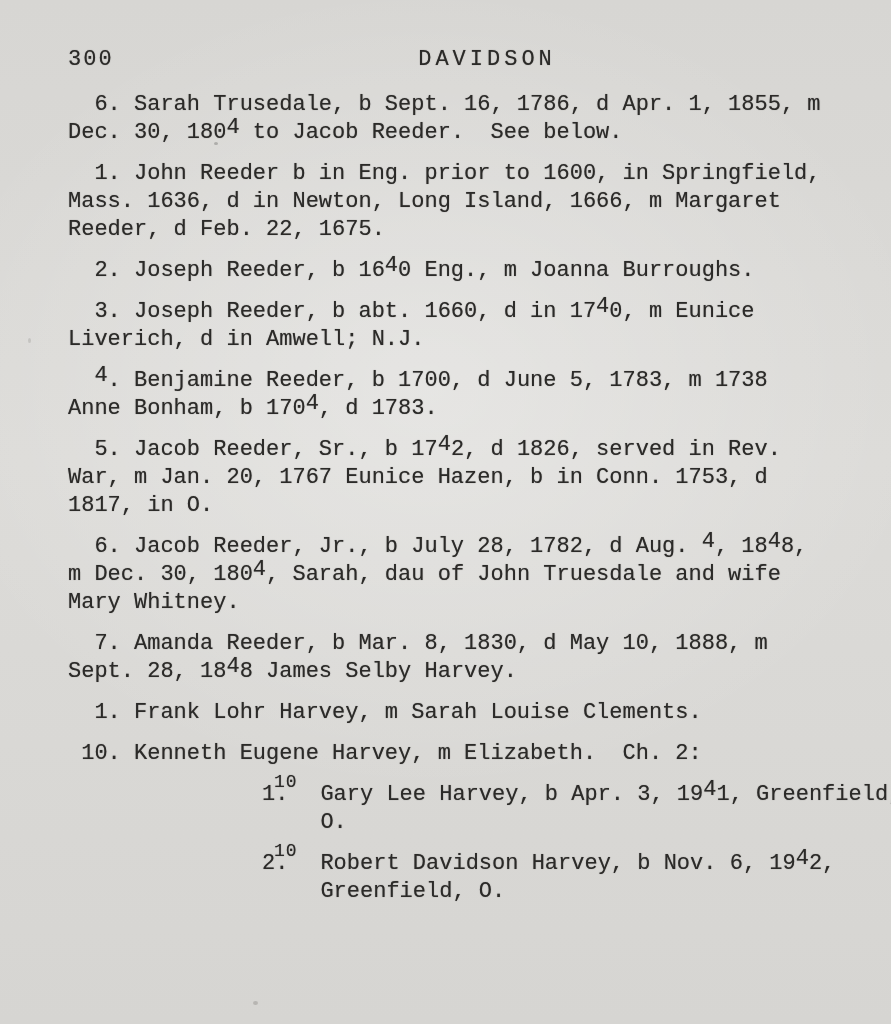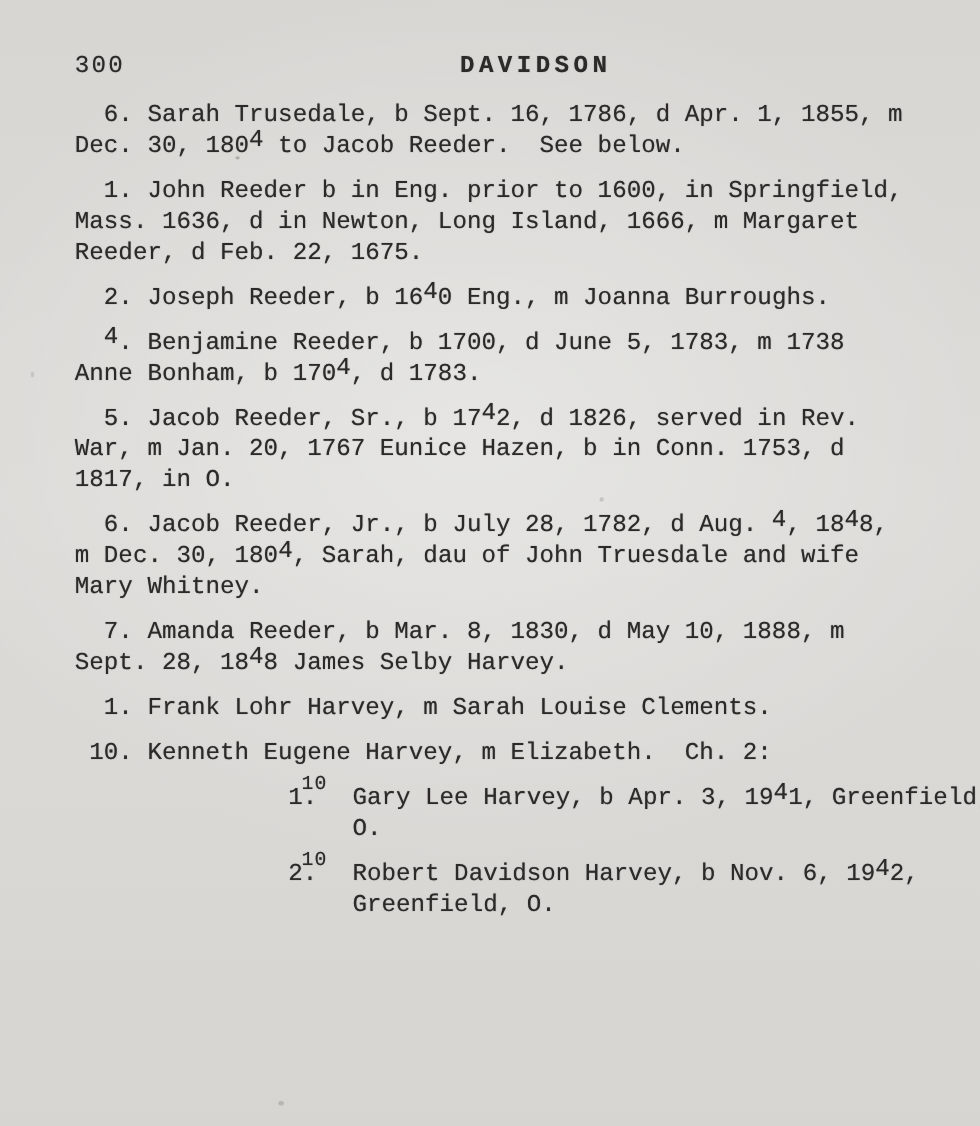--- a/index.html
+++ b/index.html
@@ -29,21 +29,20 @@
   }
   .page-number {
     letter-spacing: 2px;
   }
   .page-title {
     position: absolute;
     top: 46px;
     left: 487px;
     transform: translateX(-50%);
     letter-spacing: 4px;
-    font-weight: bold;
   }
   .body-text {
     padding-left: 68px;
     padding-top: 17px;
   }
   .para {
     white-space: pre;
     margin: 0 0 13px 0;
   }
   .child-list {
@@ -104,20 +103,22 @@
   </div>
 
   <div class="body-text">
 
     <div class="para t4">  6. Sarah Trusedale, b Sept. 16, 1786, d Apr. 1, 1855, m
 Dec. 30, 180<span class="r4">4</span> to Jacob Reeder.  See below.</div>
     <div class="para t4">  1. John Reeder b in Eng. prior to 1600, in Springfield,
 Mass. 1636, d in Newton, Long Island, 1666, m Margaret
 Reeder, d Feb. 22, 1675.</div>
     <div class="para t4">  2. Joseph Reeder, b 16<span class="r4">4</span>0 Eng., m Joanna Burroughs.</div>
+    <div class="para t4">  3. Joseph Reeder, b abt. 1660, d in 17<span class="r4">4</span>0, m Eunice
+Liverich, d in Amwell; N.J.</div>
     <div class="para t4">  <span class="r4">4</span>. Benjamine Reeder, b 1700, d June 5, 1783, m 1738
 Anne Bonham, b 170<span class="r4">4</span>, d 1783.</div>
     <div class="para t4">  5. Jacob Reeder, Sr., b 17<span class="r4">4</span>2, d 1826, served in Rev.
 War, m Jan. 20, 1767 Eunice Hazen, b in Conn. 1753, d
 1817, in O.</div>
     <div class="para t4">  6. Jacob Reeder, Jr., b July 28, 1782, d Aug. <span class="r4">4</span>, 18<span class="r4">4</span>8,
 m Dec. 30, 180<span class="r4">4</span>, Sarah, dau of John Truesdale and wife
 Mary Whitney.</div>
     <div class="para t4">  7. Amanda Reeder, b Mar. 8, 1830, d May 10, 1888, m
 Sept. 28, 18<span class="r4">4</span>8 James Selby Harvey.</div>

